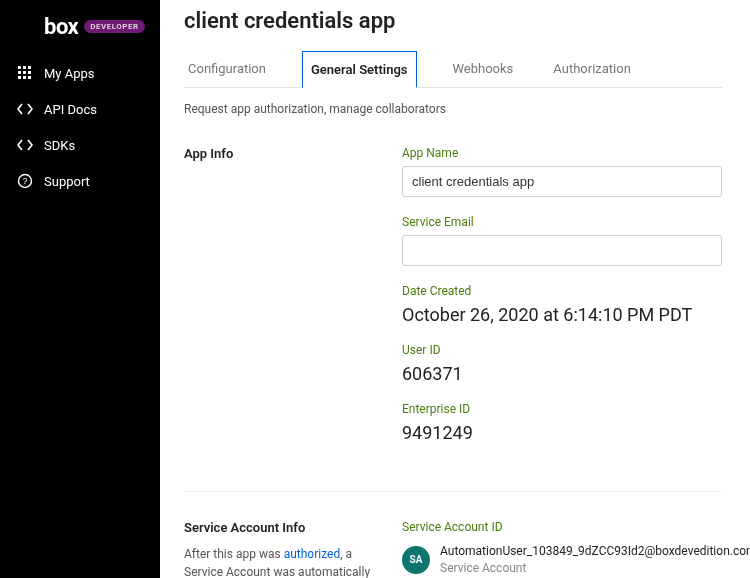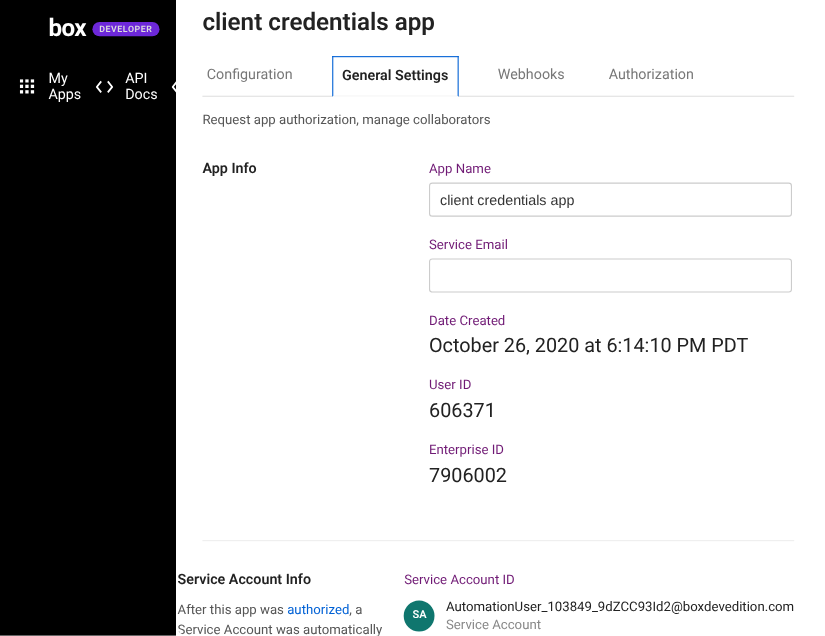--- a/index.html
+++ b/index.html
@@ -1,40 +1,40 @@
 <!DOCTYPE html>
 <html><head>
 <meta charset="utf-8">
 <style>
 *{box-sizing:border-box;margin:0;padding:0;}
 body{font-family:-apple-system,BlinkMacSystemFont,"Segoe UI",Roboto,Helvetica,Arial,sans-serif;font-size:13px;color:#222;background:#fff;width:750px;height:578px;overflow:hidden;}
 .app{display:flex;height:100%;}
 .sidebar{width:160px;background:#000;color:#fff;padding:14px 12px;flex-shrink:0;}
 .logo-row{display:flex;align-items:center;gap:6px;margin-bottom:18px;}
 .box-logo{font-size:22px;font-weight:700;letter-spacing:-0.5px;margin-left:32px;}
-.dev-badge{background:#6d28d9;color:#ddd;font-size:8px;font-weight:600;letter-spacing:0.5px;padding:2px 6px;border-radius:8px;}
-.nav{display:flex;flex-direction:row;gap:4px;}
+.dev-badge{background:#701a75;color:#ddd;font-size:8px;font-weight:600;letter-spacing:0.5px;padding:2px 6px;border-radius:8px;}
+.nav{display:flex;flex-direction:column;gap:4px;}
 .nav-item{display:flex;align-items:center;gap:10px;padding:7px 4px;color:#fff;font-size:13px;cursor:pointer;}
 .nav-icon{width:18px;height:18px;display:flex;align-items:center;justify-content:center;flex-shrink:0;}
 .main{flex:1;padding:8px 28px 0 24px;overflow-y:auto;border-radius:11px;}
 .page-title{font-size:22px;font-weight:600;color:#222;margin-bottom:18px;}
 .tabs{display:flex;gap:32px;border-bottom:1px solid #e0e0e0;}
 .tab{padding:10px 4px 10px 4px;font-size:13px;color:#777;cursor:pointer;}
 .tab.active{color:#222;font-weight:600;border:1px solid #0061d5;border-bottom-color:#fff;margin-bottom:-1px;padding-left:8px;padding-right:8px;}
 .tab-desc{font-size:12px;color:#555;margin-top:14px;margin-bottom:30px;}
-.section{display:flex;gap:16px;padding-bottom:30px;justify-content:flex-end;}
+.section{display:flex;gap:28px;padding-bottom:30px;}
 .section+.section-divider{border-top:1px solid #eee;margin-bottom:28px;}
 .section-divider{height:0;}
 .left-col{width:190px;flex-shrink:0;}
 .right-col{flex:1;}
 .section-title{font-size:13px;font-weight:600;margin-bottom:10px;}
 .section-desc{font-size:12px;color:#555;line-height:1.5;}
 .section-desc a{color:#0061d5;text-decoration:none;}
 .field{margin-bottom:18px;}
-.field-label{font-size:12px;color:#701a75;margin-bottom:6px;}
+.field-label{font-size:12px;color:#4d7c0f;margin-bottom:6px;}
 .field-input{width:100%;max-width:330px;padding:7px 9px;font-size:13px;border:1px solid #ccc;border-radius:3px;color:#333;}
 .field-value{font-size:18px;color:#222;margin-top:6px;}
 .sa-row{display:flex;align-items:center;gap:10px;margin-top:4px;}
 .sa-avatar{width:28px;height:28px;border-radius:50%;background:#0f766e;color:#fff;font-size:10px;font-weight:600;display:flex;align-items:center;justify-content:center;flex-shrink:0;}
 .sa-text{display:flex;flex-direction:column;font-size:12px;}
 .sa-email{color:#222;}
 .sa-sub{color:#888;margin-top:3px;}
 svg{display:block;}
 </style>
 </head>
@@ -121,21 +121,21 @@
         <div class="field">
           <div class="field-label">Date Created</div>
           <div class="field-value">October 26, 2020 at 6:14:10 PM PDT</div>
         </div>
         <div class="field">
           <div class="field-label">User ID</div>
           <div class="field-value">606371</div>
         </div>
         <div class="field">
           <div class="field-label">Enterprise ID</div>
-          <div class="field-value">7906002</div>
+          <div class="field-value">9491249</div>
         </div>
       </div>
     </div>
 
     <div class="section-divider"></div>
 
     <div class="section">
       <div class="left-col">
         <div class="section-title">Service Account Info</div>
         <div class="section-desc">

